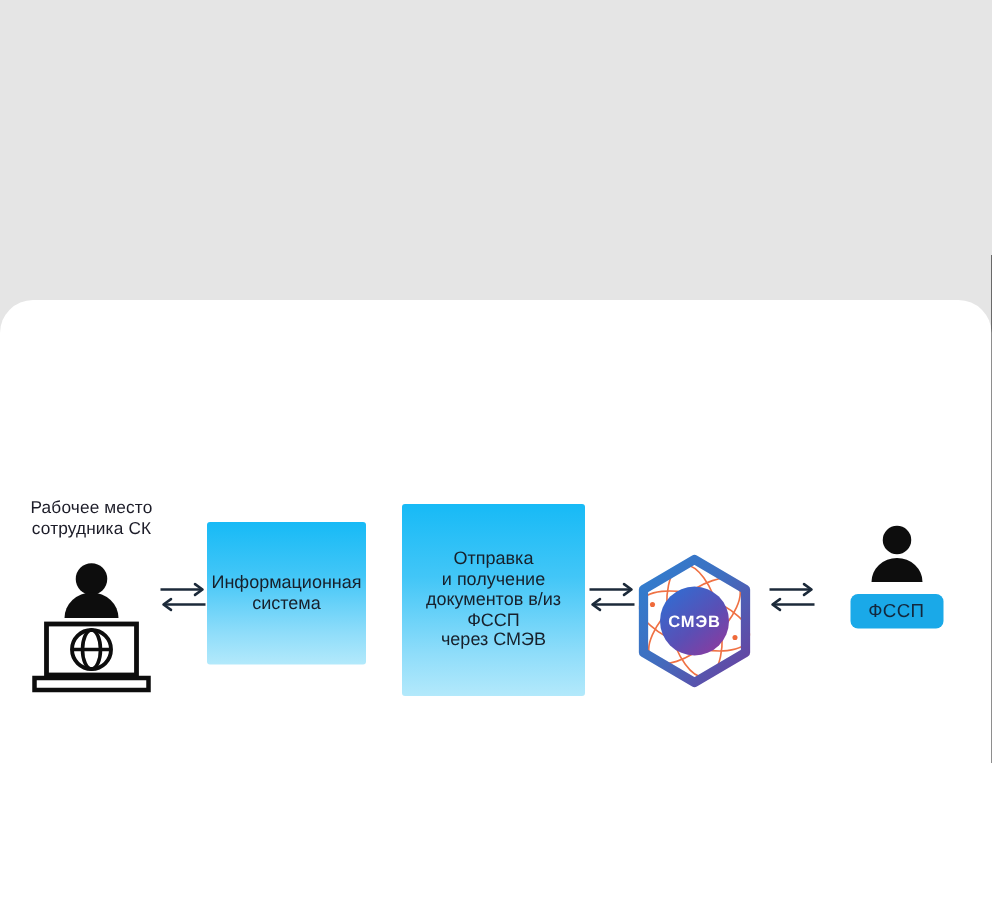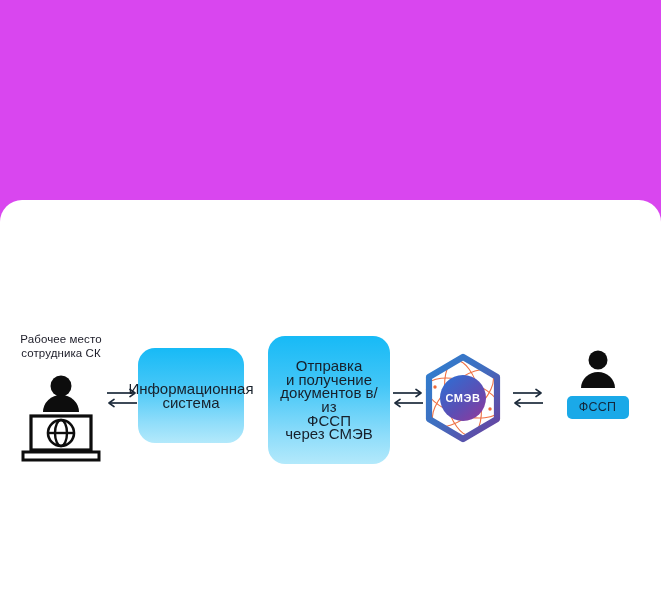--- a/index.html
+++ b/index.html
@@ -10,21 +10,21 @@
   body {
     width: 661px;
     height: 600px;
     font-family: "Liberation Sans", sans-serif;
     overflow: hidden;
   }
   #stage {
     position: relative;
     width: 661px;
     height: 600px;
-    background: #d946ef;
+    background: #e5e5e5;
   }
   
   #card {
     position: absolute;
     left: 0;
     top: 200px;
     width: 661px;
     height: 400px;
     background: #ffffff;
     border-radius: 22px 22px 0 0;
@@ -53,27 +53,27 @@
   }
   #ws-icon {
     margin: 12px auto 0;
     width: 92px;
     height: 92px;
     position: relative;
   }
 
   
   .gbox {
-    border-radius: 17px;
+    border-radius: 2px;
     display: flex;
     align-items: center;
     justify-content: center;
     text-align: center;
     color: #17202b;
-    font-size: 15px;
+    font-size: 12px;
     line-height: 13.6px;
     padding: 4px 8px;
     box-sizing: border-box;
     white-space: pre-line;
     background: linear-gradient(180deg, #17baf6 0%, #42c6f7 38%, #8fddfa 78%, #b3e9fb 100%);
   }
   #box-is {
     left: 138px;
     top: 148px;
     width: 106px;
@@ -89,21 +89,21 @@
   
   .arrows {
     position: absolute;
     width: 32px;
     height: 24px;
     top: 186px;
   }
   #arrows-1 { left: 106px; }
   #arrows-2 { left: 392px; }
   #arrows-3 { left: 512px; }
-  #smev-wrap { position: absolute; left: 418px; top: 152px; width: 90px; height: 92px; }
+  #smev-wrap { position: absolute; left: 418px; top: 168px; width: 90px; height: 92px; }
 
   
   #bank { left: 540px; top: 140px; width: 115px; }
   #bank-person {
     margin: 10px auto 0;
     width: 46px;
     height: 38px;
     position: relative;
   }
   #fssp-badge {

